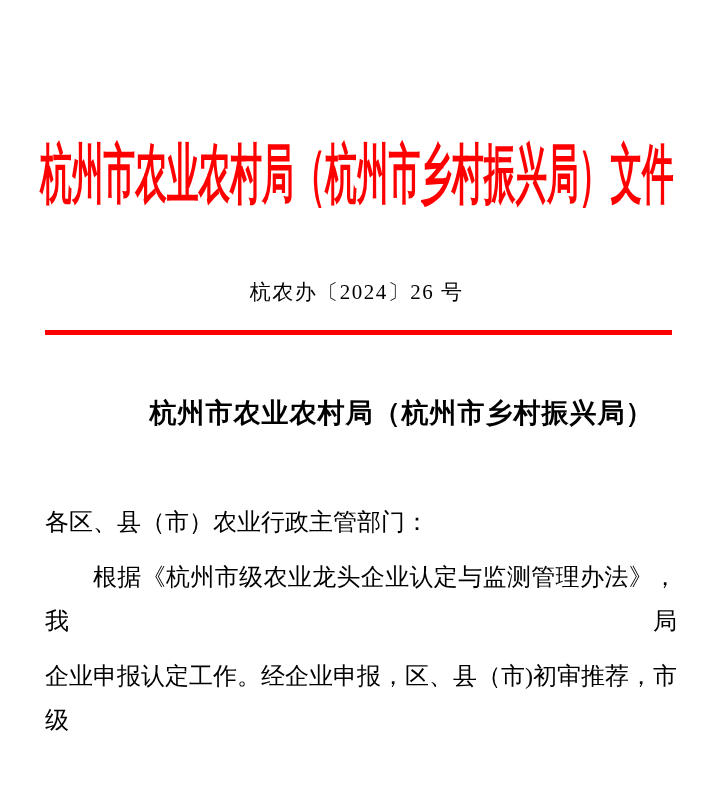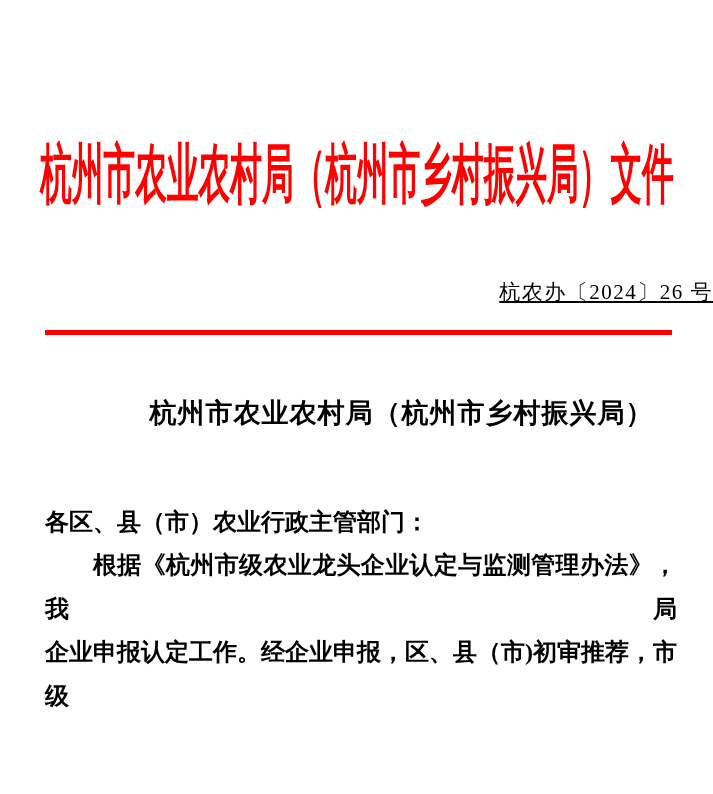--- a/index.html
+++ b/index.html
@@ -33,25 +33,24 @@
     transform-origin: center center;
     letter-spacing: 0;
   }
 
   
   .doc-number {
     position: absolute;
     top: 278px;
     left: 0;
     width: 713px;
-    text-align: right;
+    text-align: center;
     font-size: 21px;
     letter-spacing: 1.5px;
     white-space: nowrap;
-    text-decoration: underline;
   }
 
   
   .red-rule {
     position: absolute;
     top: 330px;
     left: 45px;
     width: 627px;
     height: 5px;
     background: var(--accent-red, #ff0000);
@@ -73,25 +72,26 @@
 
   
   .body-block {
     position: absolute;
     top: 501px;
     left: 45px;
     width: 632px;
     font-size: 24px;
     line-height: 43.4px;
   }
-  .line { white-space: nowrap; font-weight: bold; }
+  .line { white-space: nowrap; }
   .line.justified {
     white-space: normal;
     text-align: justify;
     text-align-last: justify;
+    margin-top: 12px;
   }
   .line.first-indent { text-indent: 2em; }
 </style>
 </head>
 <body>
 
 <div class="page">
 
   <div class="banner">
     <span class="banner-text">杭州市农业农村局（杭州市乡村振兴局）文件</span>

